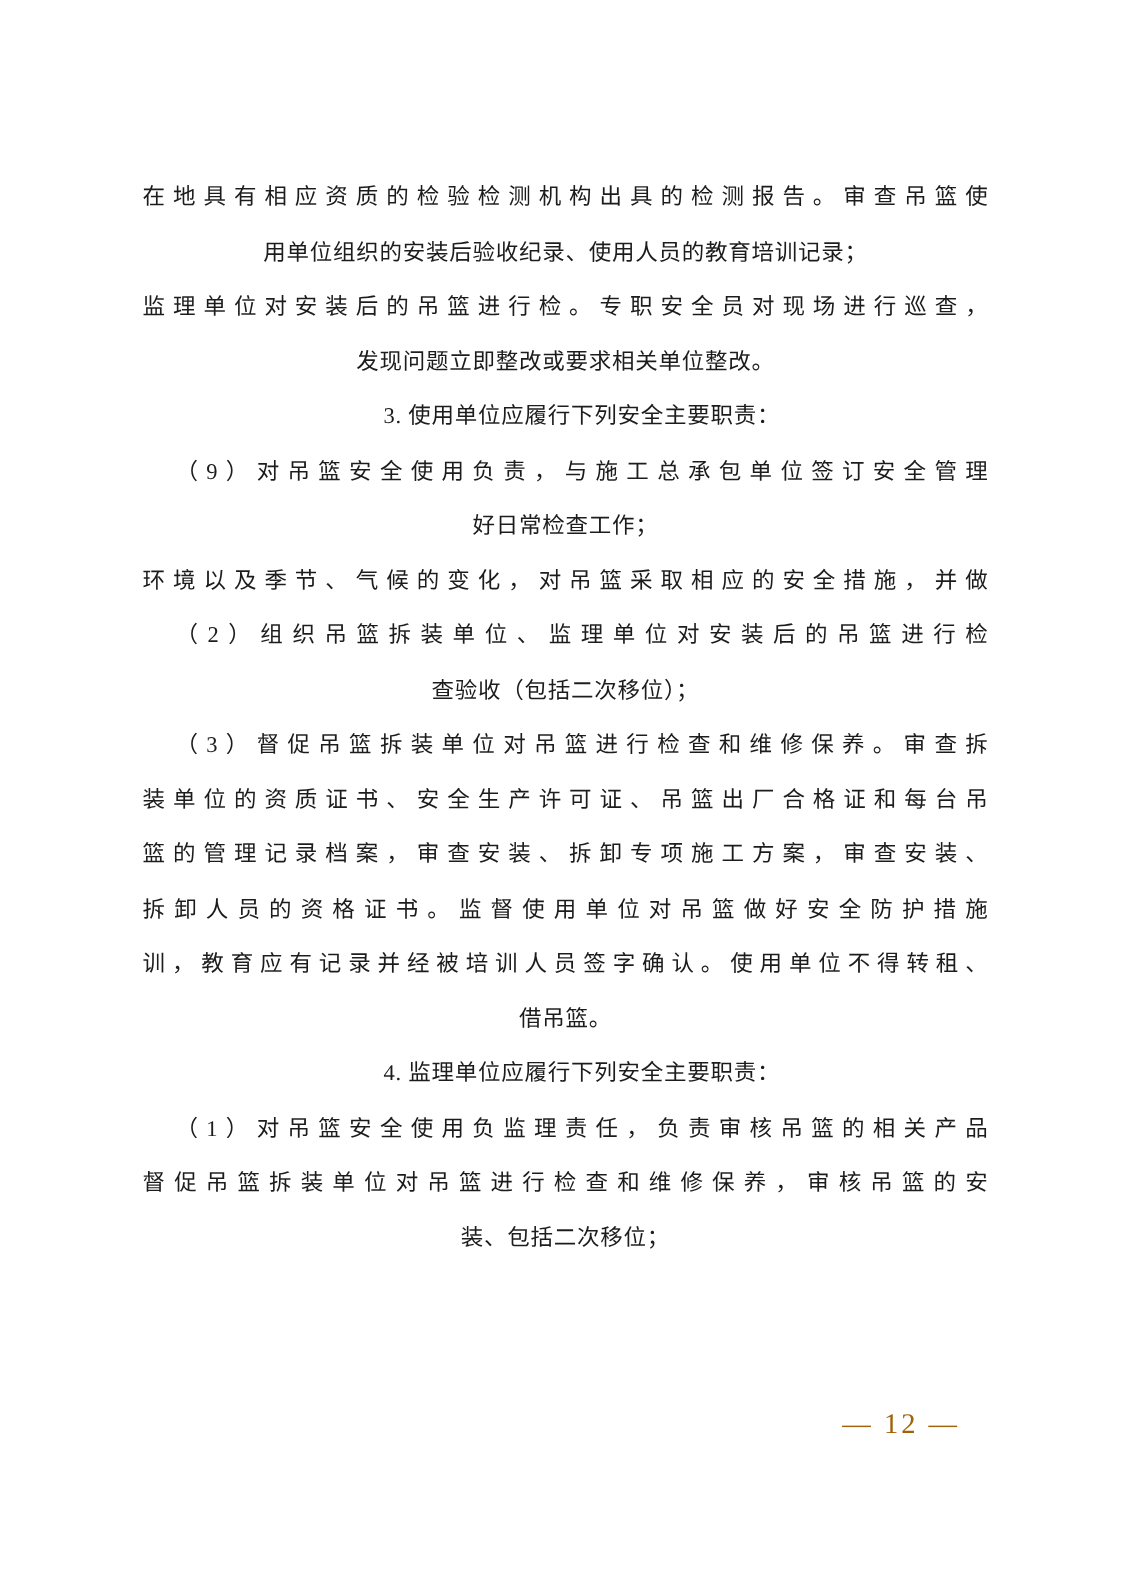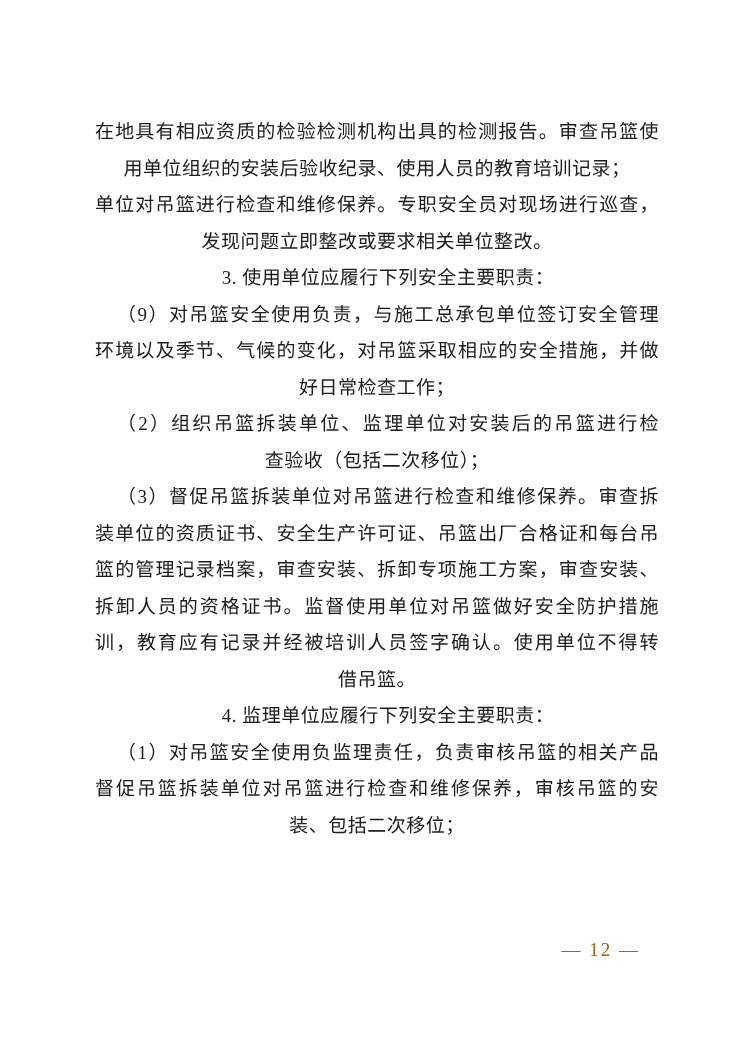--- a/index.html
+++ b/index.html
@@ -15,21 +15,21 @@
     background: #ffffff;
     overflow: hidden;
     font-family: "Liberation Serif", "DejaVu Serif", serif;
     color: #1c1c1c;
   }
   .doc-text {
     position: absolute;
     left: 95px;
     top: 114px;
     width: 564px;
-    font-size: 19px;
+    font-size: 15px;
   }
   .ln {
     height: 36.5px;
     line-height: 36.5px;
     overflow: hidden;
     box-sizing: border-box;
     width: 564px;
     text-align: center;
     letter-spacing: 0.5px;
   }
@@ -64,26 +64,26 @@
   }
 </style>
 </head>
 <body>
 
 <div class="doc-page">
 
   <div class="doc-text">
     <div class="ln j">在地具有相应资质的检验检测机构出具的检测报告。审查吊篮使</div>
     <div class="ln e">用单位组织的安装后验收纪录、使用人员的教育培训记录；</div>
-    <div class="ln j">单位对吊篮进行检查和维修保养。专职安全员对现场进行巡查，</div>
+    <div class="ln j">监理单位对安装后的吊篮进行检。专职安全员对现场进行巡查，</div>
     <div class="ln e">发现问题立即整改或要求相关单位整改。</div>
     <div class="ln il">3. 使用单位应履行下列安全主要职责：</div>
     <div class="ln ij">（9）对吊篮安全使用负责，与施工总承包单位签订安全管理</div>
+    <div class="ln e">好日常检查工作；</div>
     <div class="ln j">环境以及季节、气候的变化，对吊篮采取相应的安全措施，并做</div>
-    <div class="ln e">好日常检查工作；</div>
     <div class="ln ij">（2）组织吊篮拆装单位、监理单位对安装后的吊篮进行检</div>
     <div class="ln e">查验收（包括二次移位）；</div>
     <div class="ln ij">（3）督促吊篮拆装单位对吊篮进行检查和维修保养。审查拆</div>
     <div class="ln j">装单位的资质证书、安全生产许可证、吊篮出厂合格证和每台吊</div>
     <div class="ln j">篮的管理记录档案，审查安装、拆卸专项施工方案，审查安装、</div>
     <div class="ln j">拆卸人员的资格证书。监督使用单位对吊篮做好安全防护措施</div>
     <div class="ln j">训，教育应有记录并经被培训人员签字确认。使用单位不得转租、</div>
     <div class="ln e">借吊篮。</div>
     <div class="ln il">4. 监理单位应履行下列安全主要职责：</div>
     <div class="ln ij">（1）对吊篮安全使用负监理责任，负责审核吊篮的相关产品</div>

